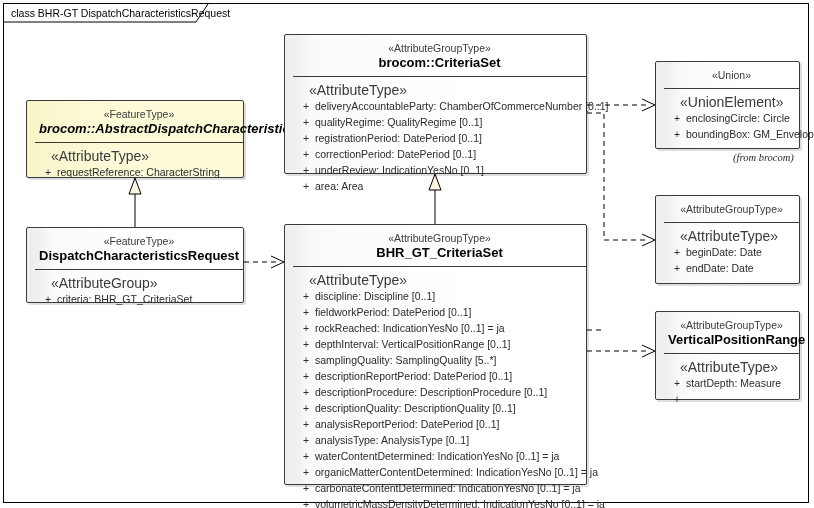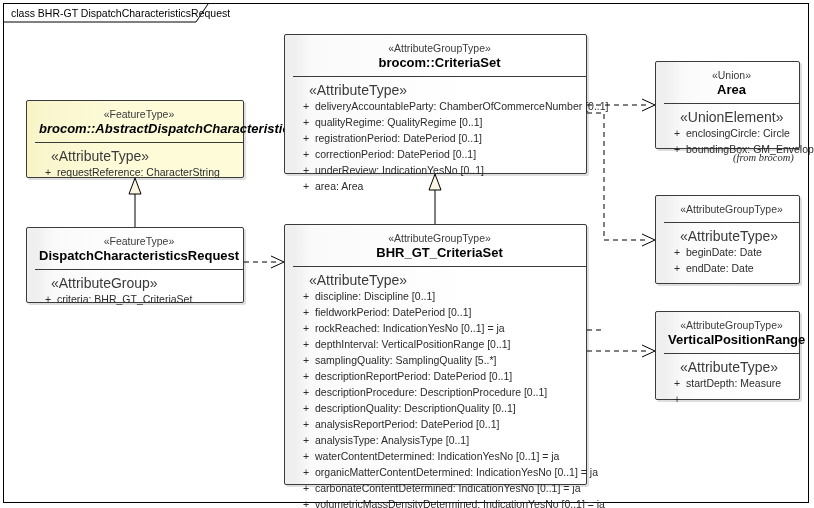--- a/index.html
+++ b/index.html
@@ -264,21 +264,20 @@
         <span class="vis">+</span>
         <span class="txt">volumetricMassDensityDetermined: IndicationYesNo [0..1] = ja</span>
       </div>
 
     </div>
   </div>
 
   <div class="uml" style="left:655px; top:61px; width:145px; height:88px;">
     <div class="hdr">
       <div class="stereo">«Union»</div>
-      <div class="cname">Area</div>
     </div>
     <div class="body">
       <div class="grp">«UnionElement»</div>
       <div class="attr">
         <span class="vis">+</span>
         <span class="txt">enclosingCircle: Circle</span>
       </div>
       <div class="attr">
         <span class="vis">+</span>
         <span class="txt">boundingBox: GM_Envelope</span>

